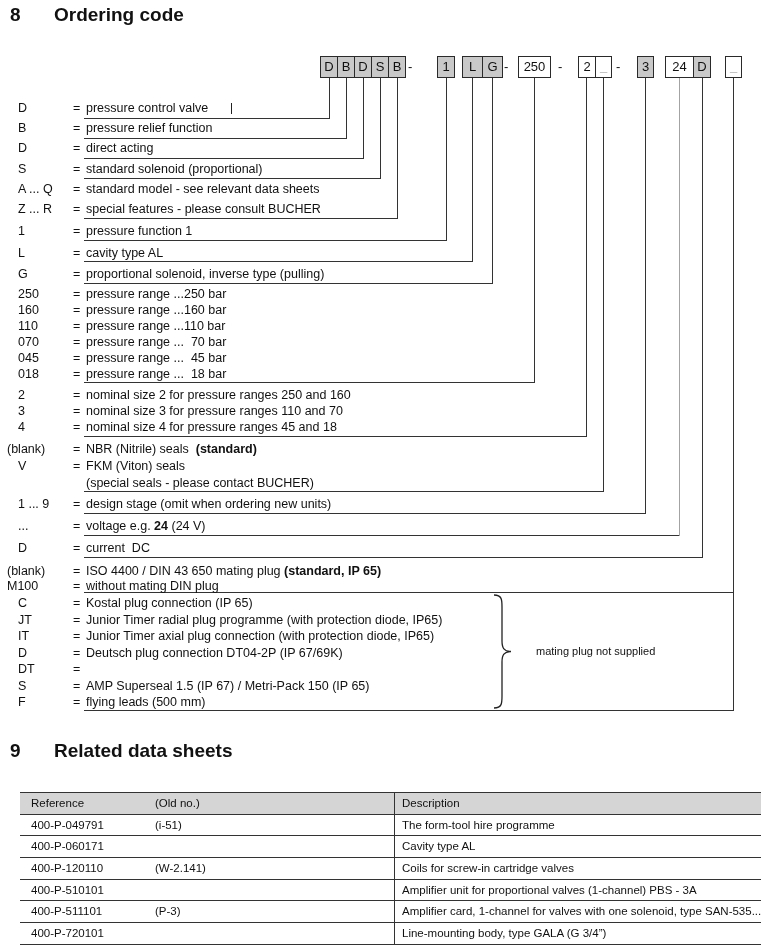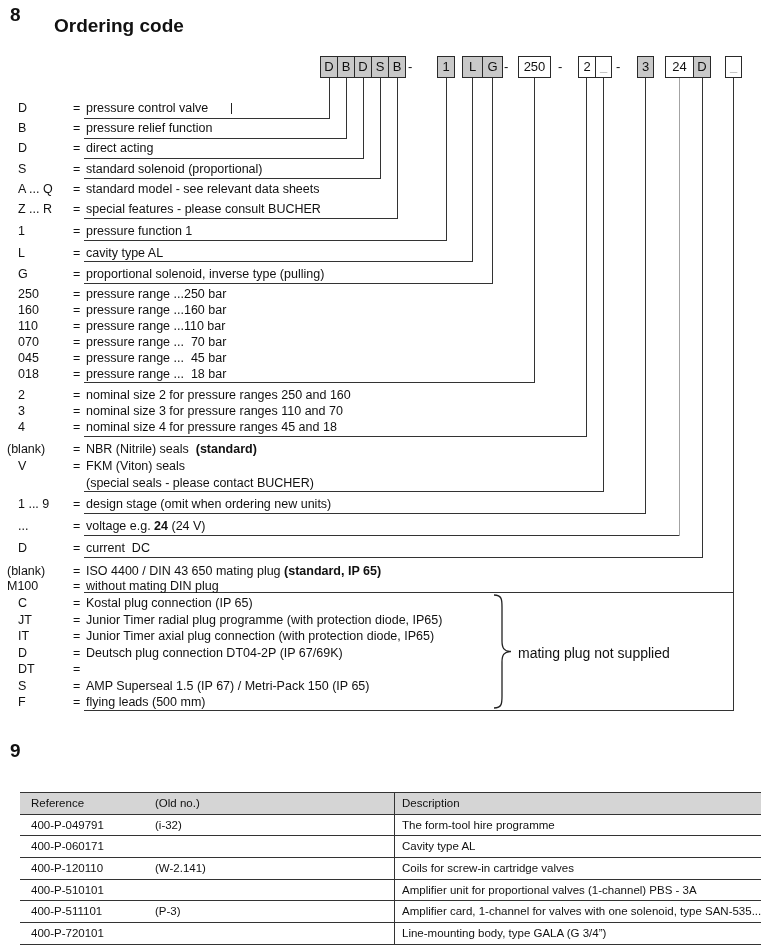--- a/index.html
+++ b/index.html
@@ -21,39 +21,39 @@
   .vl.light{background:#a3a3a3;}
   .hl{position:absolute;height:1px;background:#333;}
 
   
   .row{position:absolute;left:0;width:761px;height:15px;font-size:12.5px;line-height:15px;}
   .row .c{position:absolute;left:18px;white-space:pre;}
   .row.wide .c{left:7px;}
   .row .e{position:absolute;left:73px;}
   .row .d{position:absolute;left:86px;white-space:pre;}
 
-  .note{position:absolute;left:518px;top:645px;font-size:14px;white-space:pre;}
+  .note{position:absolute;left:536px;top:645px;font-size:11px;white-space:pre;}
   .brace{position:absolute;left:492px;top:594px;}
   .cursor{position:absolute;left:231px;top:103px;width:1px;height:11px;background:#222;}
 
   
   .tbl{position:absolute;left:20px;top:792px;width:745px;border-top:1px solid #333;}
   .trow{position:relative;height:20.7px;border-bottom:1px solid #333;font-size:11.5px;}
   .trow.head{background:#d5d5d5;}
   .tc{position:absolute;top:0;line-height:20.7px;white-space:pre;}
   .tc1{left:11px;} .tc2{left:135px;} .tc3{left:382px;}
   .tdiv{position:absolute;left:374px;top:0;width:1px;height:100%;background:#333;}
 </style>
 </head>
 <body>
 
 <div class="page">
 
   <div class="heading h-num" style="top:4px">8</div>
-  <div class="heading h-title" style="top:15px">Ordering code</div>
+  <div class="heading h-title" style="top:4px">Ordering code</div>
 
   <div id="codeBoxes">
       <div class="box gray" style="left: 320px; width: 18px;">D</div>
       <div class="box gray" style="left: 337px; width: 18px;">B</div>
       <div class="box gray" style="left: 354px; width: 18px;">D</div>
       <div class="box gray" style="left: 371px; width: 18px;">S</div>
       <div class="box gray" style="left: 388px; width: 18px;">B</div>
       <div class="box gray" style="left: 437px; width: 18px;">1</div>
       <div class="box gray" style="left: 462px; width: 21px;">L</div>
       <div class="box gray" style="left: 482px; width: 21px;">G</div>
@@ -270,32 +270,33 @@
     </div>
 
   <div class="cursor"></div>
 
   <svg class="brace" width="22" height="115" viewBox="0 0 22 115">
     <path d="M2,1 C10,1 10,6 10,13 L10,47 C10,54 12,57.5 19,57.5 C12,57.5 10,61 10,68 L10,102 C10,109 10,114 2,114" fill="none" stroke="#222" stroke-width="1.3"></path>
   </svg>
   <div class="note">mating plug not supplied</div>
 
   <div class="heading h-num" style="top:740px">9</div>
+  <div class="heading h-title" style="top:740px">Related data sheets</div>
 
   <div class="tbl">
     <div class="trow head">
       <span class="tc tc1">Reference</span>
       <span class="tc tc2">(Old no.)</span>
       <span class="tc tc3">Description</span>
       <span class="tdiv"></span>
     </div>
     <div id="tableBody">
         <div class="trow">
           <span class="tc tc1">400-P-049791</span>
-          <span class="tc tc2">(i-32)</span>
+          <span class="tc tc2">(i-51)</span>
           <span class="tc tc3">The form-tool hire programme</span>
           <span class="tdiv"></span>
         </div>
         <div class="trow">
           <span class="tc tc1">400-P-060171</span>
           <span class="tc tc2"></span>
           <span class="tc tc3">Cavity type AL</span>
           <span class="tdiv"></span>
         </div>
         <div class="trow">

